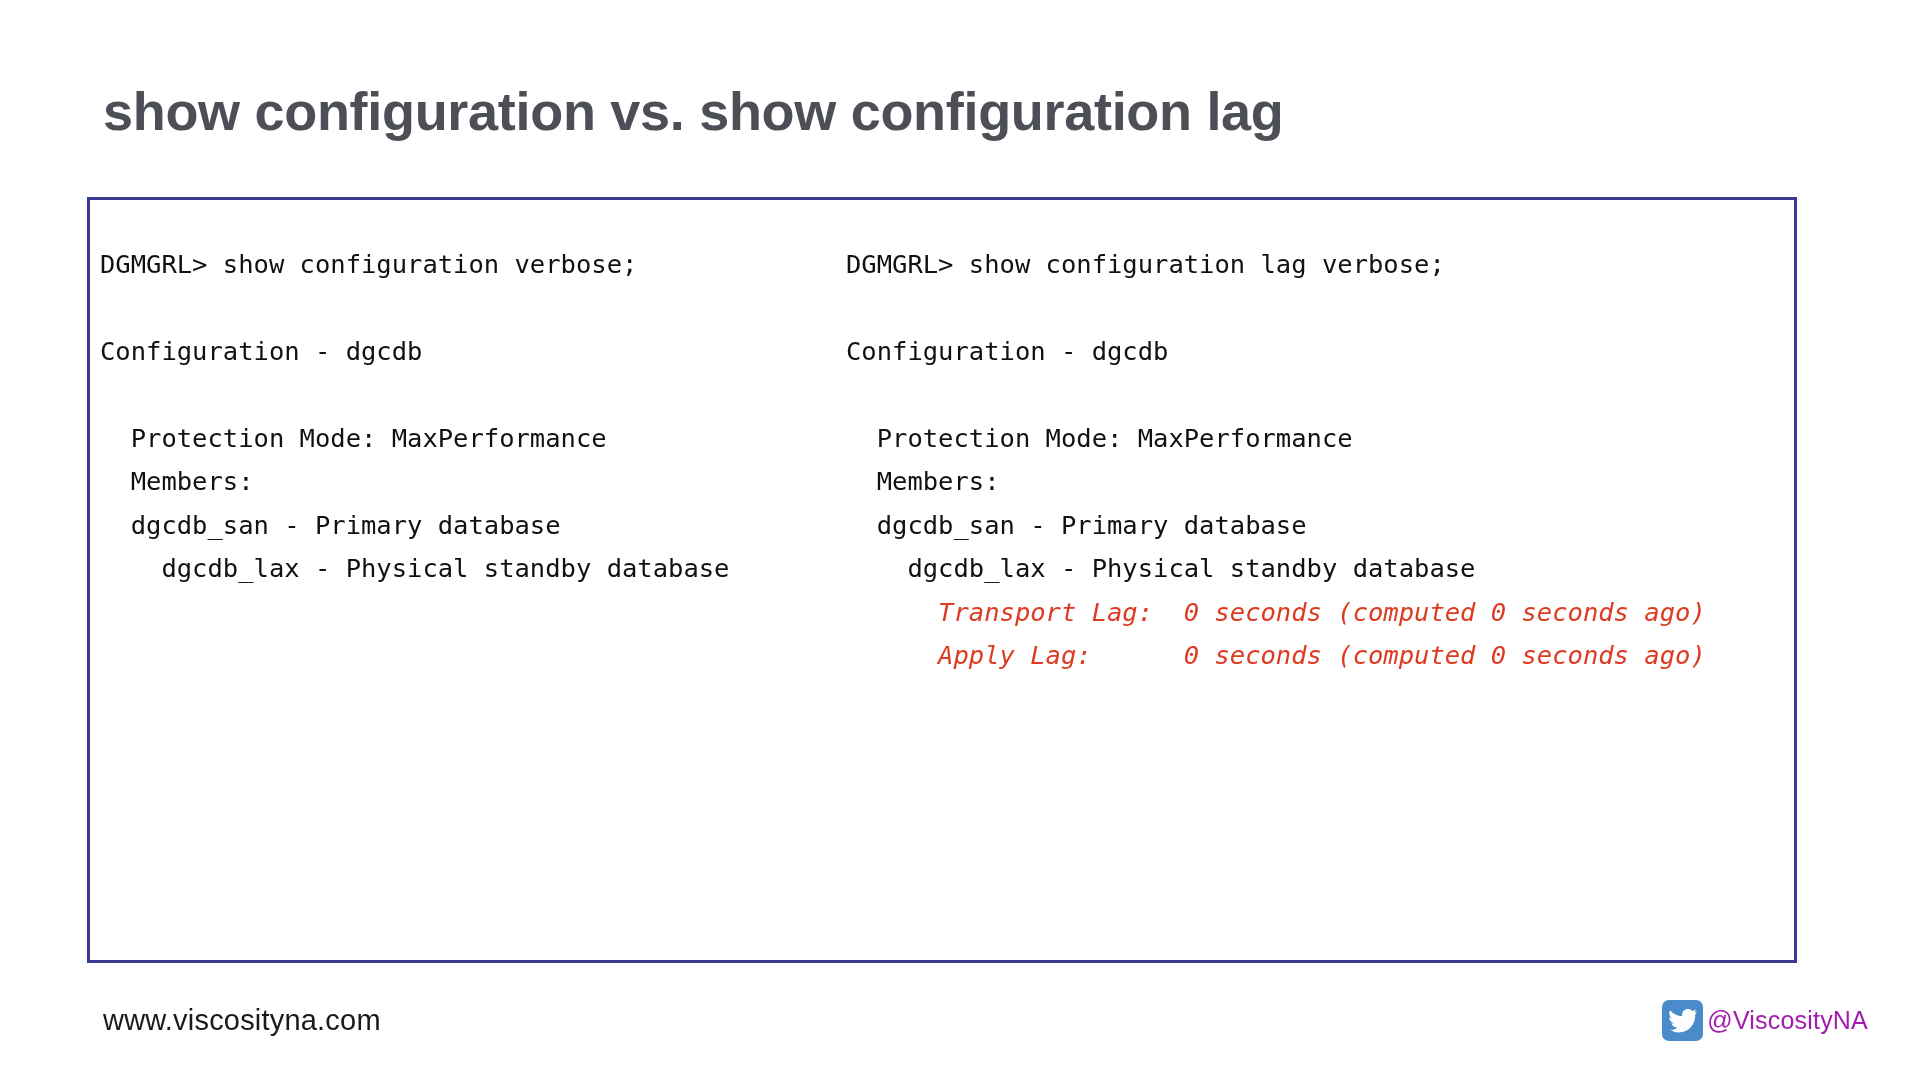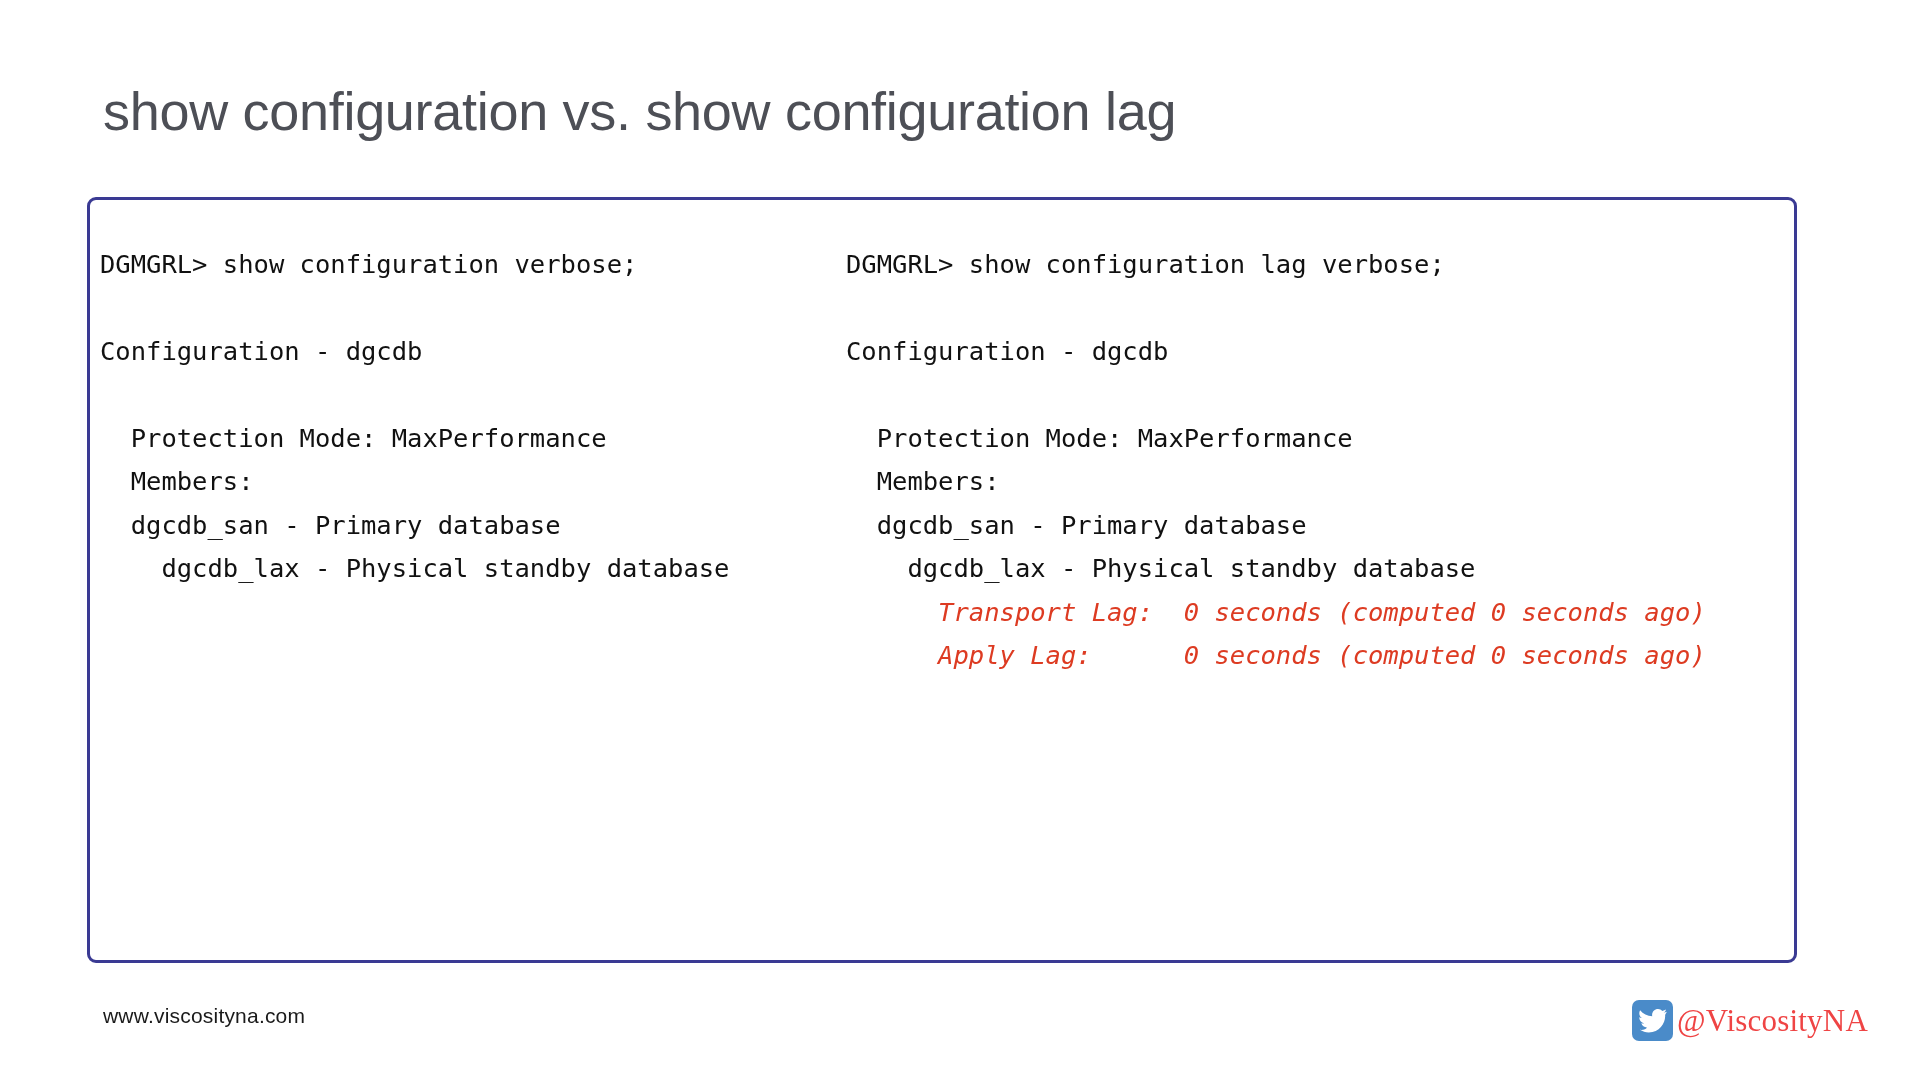--- a/index.html
+++ b/index.html
@@ -16,21 +16,21 @@
     -webkit-font-smoothing: antialiased;
   }
 
   
   #slide-title {
     position: absolute;
     left: 103px;
     top: 83px;
     font-family: "Liberation Sans", sans-serif;
     font-size: 54px;
-    font-weight: 400;
+    font-weight: 700;
     letter-spacing: -0.3px;
     color: #4d4f56;
     white-space: nowrap;
     line-height: 1.05;
   }
 
   
   #code-box {
     position: absolute;
     left: 87px;
@@ -68,21 +68,21 @@
   .code-line { display: block; white-space: pre; min-height: 43.5px; }
   .code-line.blank { color: transparent; }
   .code-line.lag   { color: #dd3b22; font-style: italic; }
 
   
   #footer-url {
     position: absolute;
     left: 103px;
     top: 1004px;
     font-family: "Liberation Sans", sans-serif;
-    font-size: 21px;
+    font-size: 29px;
     font-weight: 400;
     color: #1a1a1a;
     letter-spacing: 0.2px;
     white-space: nowrap;
   }
 
   #footer-social {
     position: absolute;
     right: 52px;
     top: 1000px;
@@ -97,34 +97,34 @@
     border-radius: 7px;
     background: #4a8bc9;
     display: flex;
     align-items: center;
     justify-content: center;
     flex: 0 0 auto;
   }
   #twitter-icon svg { display: block; }
 
   #footer-handle {
-    font-family: Liberation Serif, serif;
-    font-size: 31px;
+    font-family: Liberation Sans, sans-serif;
+    font-size: 25px;
     font-weight: 400;
-    color: #ef4444;
+    color: #a21caf;
     letter-spacing: 0.2px;
     white-space: nowrap;
   }
 </style>
 </head>
 <body style="background: rgb(255, 255, 255);">
 
 <div id="slide-title" style="color: rgb(77, 79, 86);">show configuration vs. show configuration lag</div>
 
-<div id="code-box" style="border-color: rgb(58, 58, 147); border-radius: 9px;">
+<div id="code-box" style="border-color: rgb(58, 58, 147);">
   <div class="code-cols">
 
     <pre class="code-col" id="code-col-left" style="color: rgb(17, 17, 17);"><span class="code-line">DGMGRL&gt; show configuration verbose;</span><span class="code-line blank">&nbsp;</span><span class="code-line">Configuration - dgcdb</span><span class="code-line blank">&nbsp;</span><span class="code-line">  Protection Mode: MaxPerformance</span><span class="code-line">  Members:</span><span class="code-line">  dgcdb_san - Primary database</span><span class="code-line">    dgcdb_lax - Physical standby database</span><span class="code-line blank">&nbsp;</span><span class="code-line blank">&nbsp;</span></pre>
 
     <pre class="code-col" id="code-col-right" style="color: rgb(17, 17, 17);"><span class="code-line">DGMGRL&gt; show configuration lag verbose;</span><span class="code-line blank">&nbsp;</span><span class="code-line">Configuration - dgcdb</span><span class="code-line blank">&nbsp;</span><span class="code-line">  Protection Mode: MaxPerformance</span><span class="code-line">  Members:</span><span class="code-line">  dgcdb_san - Primary database</span><span class="code-line">    dgcdb_lax - Physical standby database</span><span class="code-line lag" style="color: rgb(221, 59, 34);">      Transport Lag:  0 seconds (computed 0 seconds ago)</span><span class="code-line lag" style="color: rgb(221, 59, 34);">      Apply Lag:      0 seconds (computed 0 seconds ago)</span></pre>
 
   </div>
 </div>
 
 <div id="footer-url">www.viscosityna.com</div>

